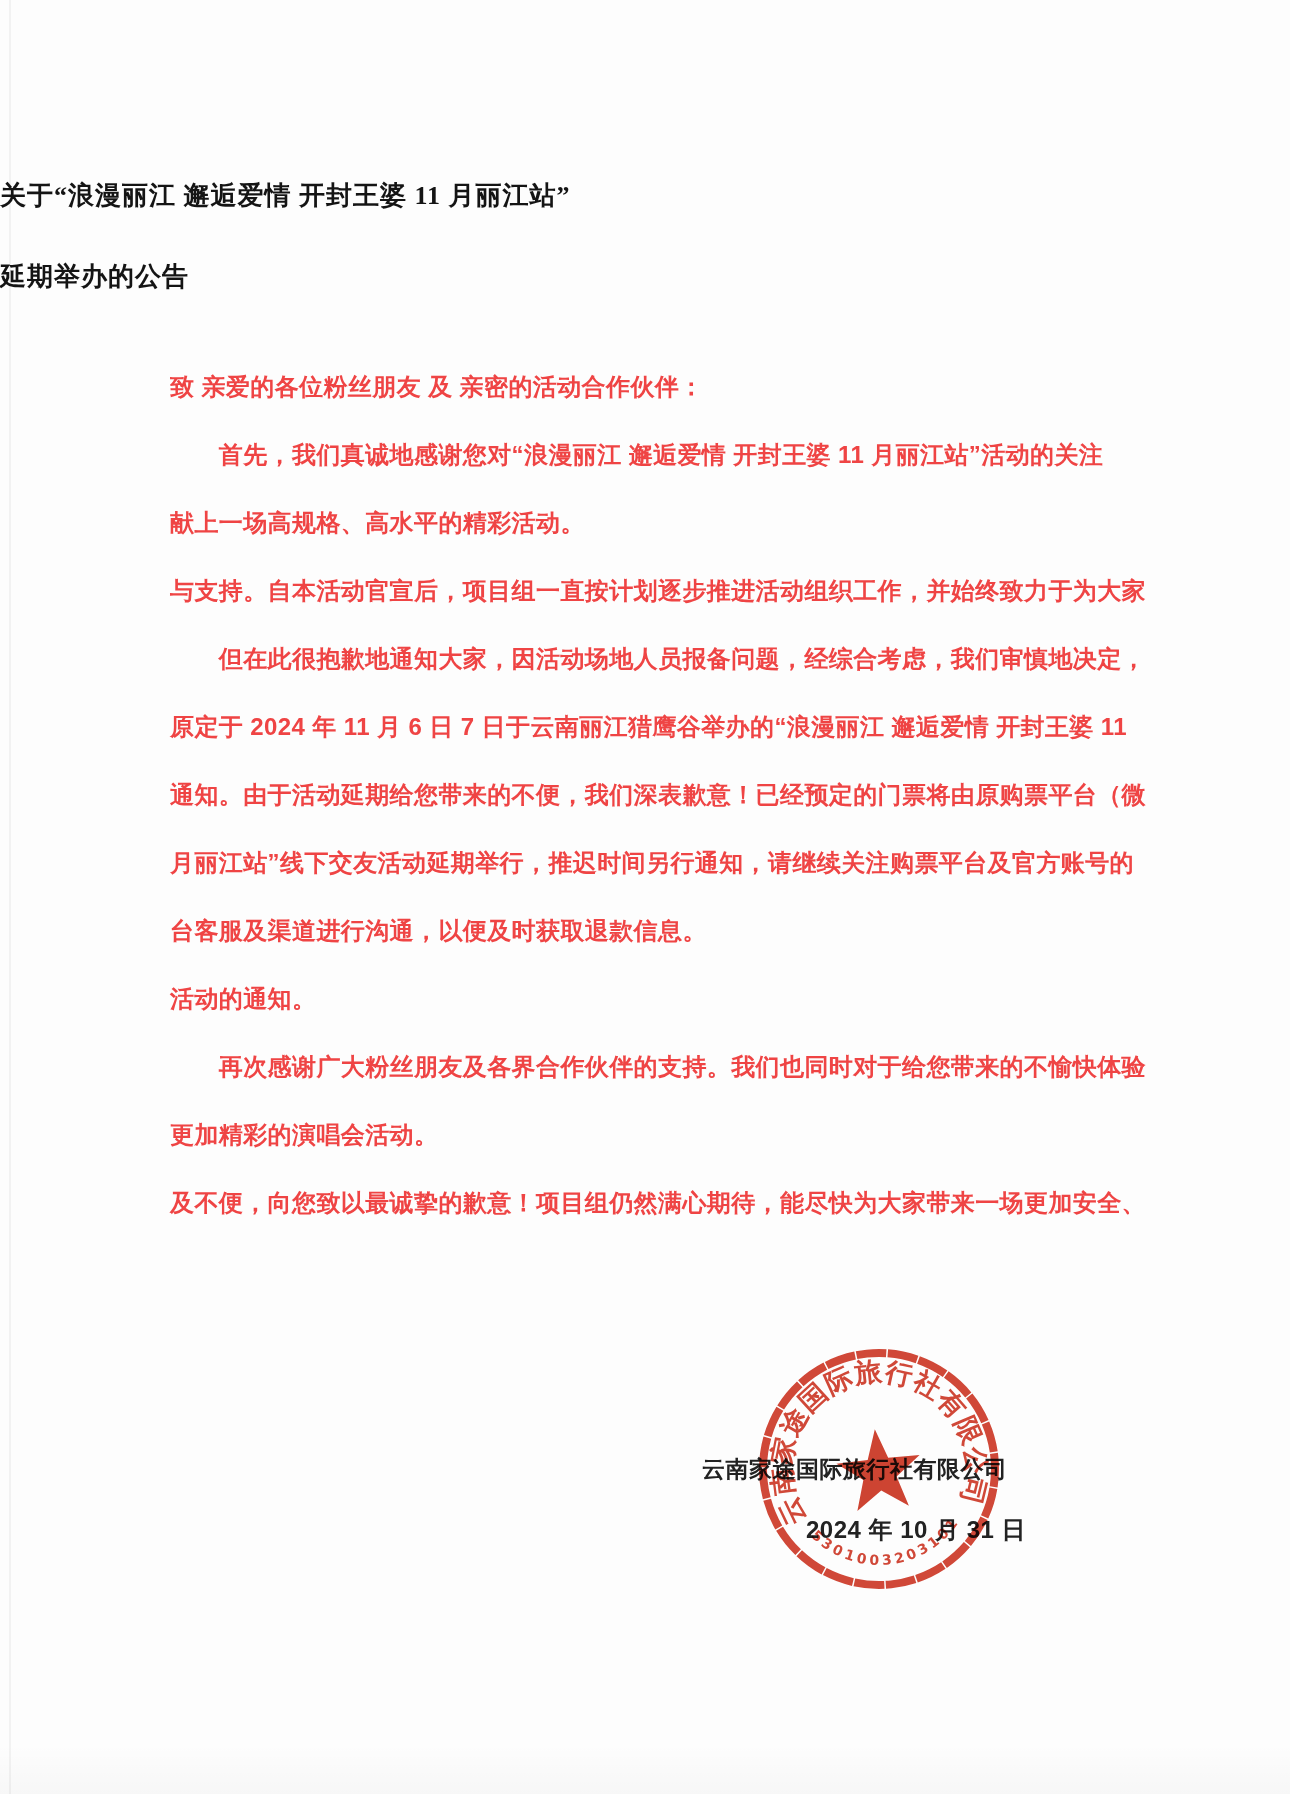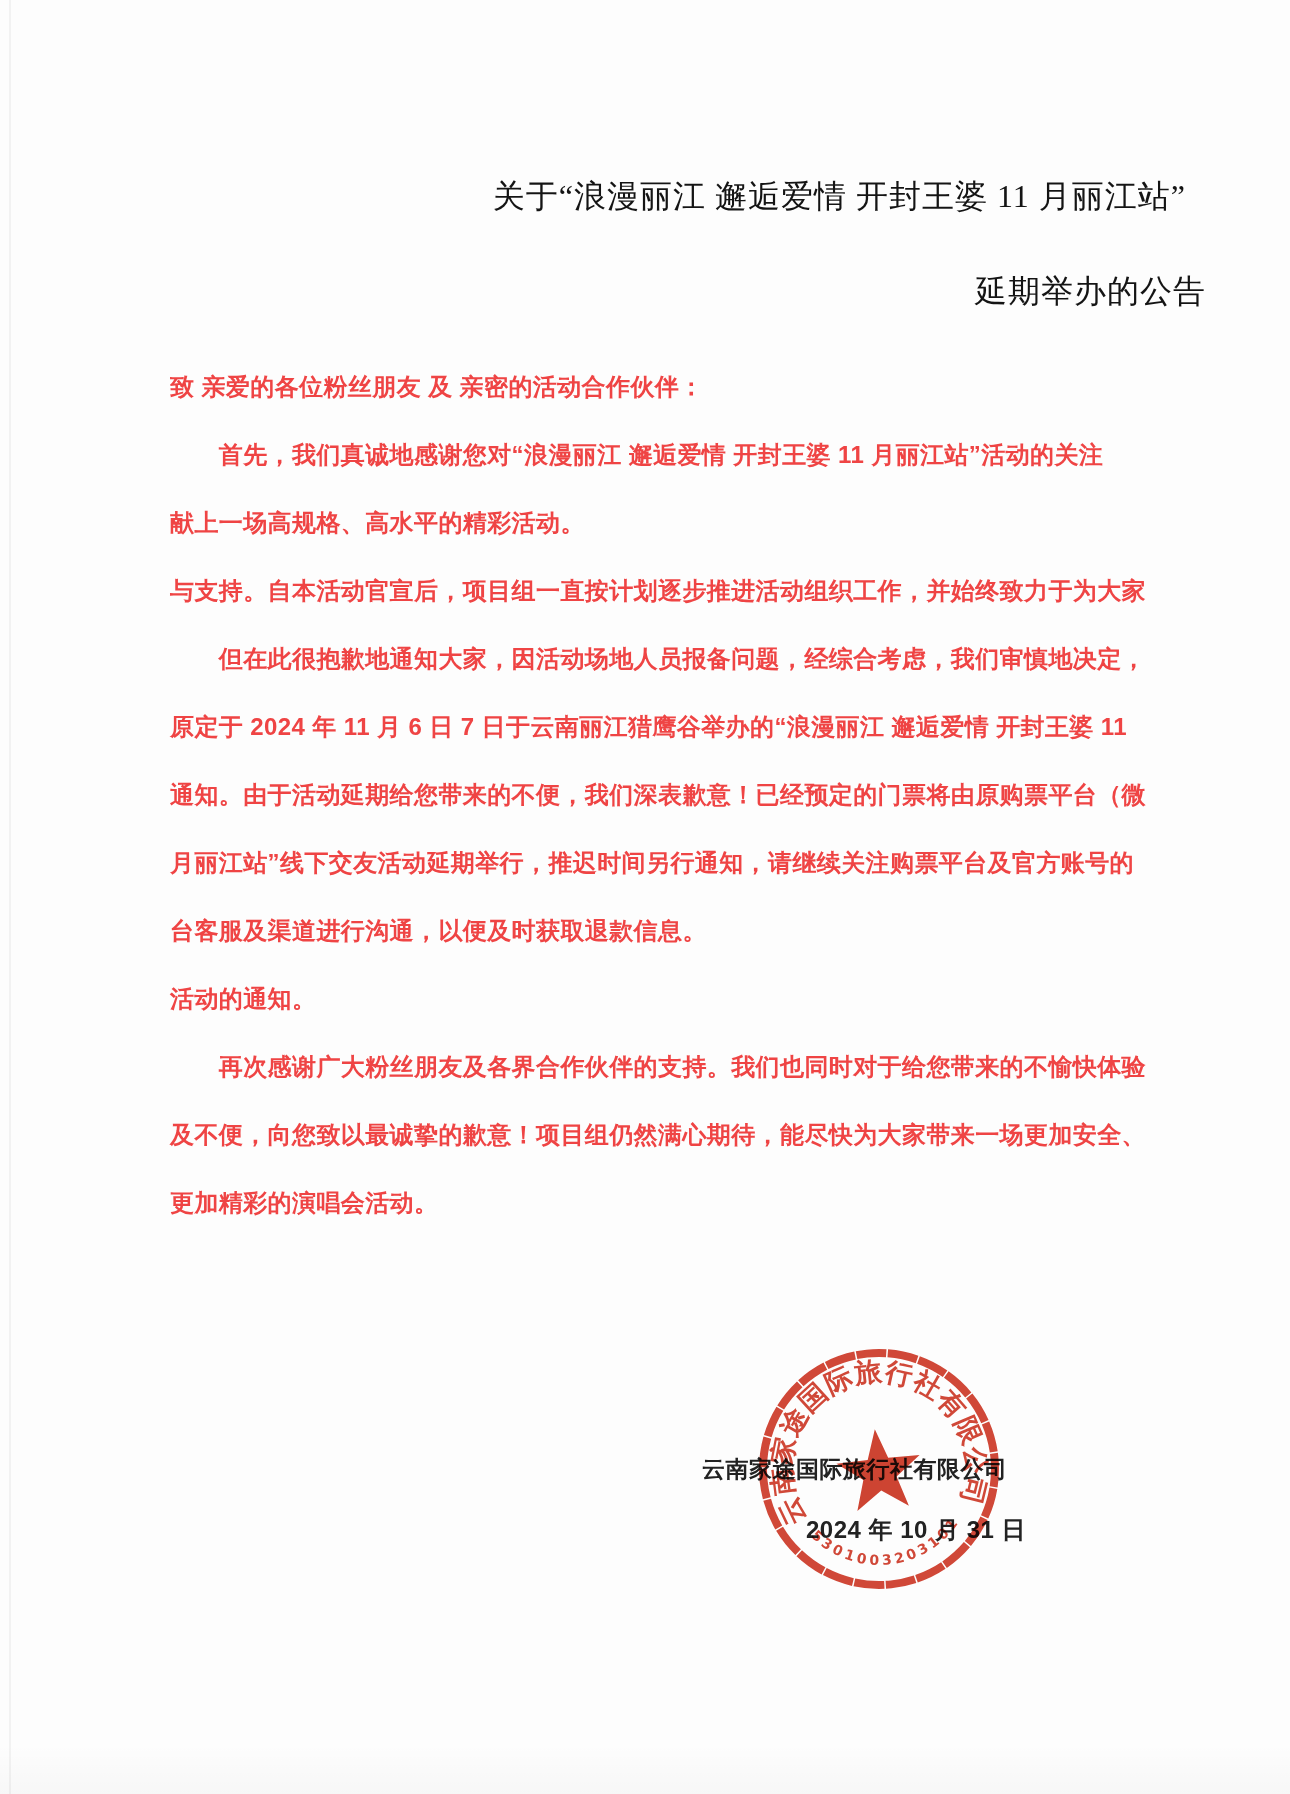--- a/index.html
+++ b/index.html
@@ -16,30 +16,30 @@
     content:"";position:absolute;left:9px;top:0;bottom:0;width:2px;
     background:#ececec;opacity:.7;
   }
   .page::after{
     content:"";position:absolute;left:0;right:0;bottom:0;height:50px;
     background:linear-gradient(to bottom, rgba(0,0,0,0), rgba(0,0,0,0.025));
   }
 
   .title{
     position:absolute;left:0;width:1186px;
-    text-align:right;
+    text-align:left;
     font-family:"Liberation Serif",serif;
-    font-weight:400;
-    font-size:32px;line-height:36px;
+    font-weight:700;
+    font-size:26px;line-height:36px;
     letter-spacing:1px;
     color:#141414;
     white-space:nowrap;
   }
   .title.line1{top:178px;}
-  .title.line2{top:273px;padding-left:20px;}
+  .title.line2{top:259px;}
 
   .body-block{
     position:absolute;left:170px;top:353px;width:980px;
   }
   .line{
     height:68px;line-height:68px;
     font-size:24px;
     font-weight:600;
     letter-spacing:0.4px;
     white-space:nowrap;
@@ -100,22 +100,22 @@
     <div class="line">　　首先，我们真诚地感谢您对“浪漫丽江 邂逅爱情 开封王婆 11 月丽江站”活动的关注</div>
     <div class="line">献上一场高规格、高水平的精彩活动。</div>
     <div class="line">与支持。自本活动官宣后，项目组一直按计划逐步推进活动组织工作，并始终致力于为大家</div>
     <div class="line">　　但在此很抱歉地通知大家，因活动场地人员报备问题，经综合考虑，我们审慎地决定，</div>
     <div class="line">原定于 2024 年 11 月 6 日 7 日于云南丽江猎鹰谷举办的“浪漫丽江 邂逅爱情 开封王婆 11</div>
     <div class="line">通知。由于活动延期给您带来的不便，我们深表歉意！已经预定的门票将由原购票平台（微</div>
     <div class="line">月丽江站”线下交友活动延期举行，推迟时间另行通知，请继续关注购票平台及官方账号的</div>
     <div class="line">台客服及渠道进行沟通，以便及时获取退款信息。</div>
     <div class="line">活动的通知。</div>
     <div class="line">　　再次感谢广大粉丝朋友及各界合作伙伴的支持。我们也同时对于给您带来的不愉快体验</div>
+    <div class="line">更加精彩的演唱会活动。</div>
     <div class="line">及不便，向您致以最诚挚的歉意！项目组仍然满心期待，能尽快为大家带来一场更加安全、</div>
-    <div class="line">更加精彩的演唱会活动。</div>
   </div>
 
   <div class="sig-company">云南家途国际旅行社有限公司</div>
   <div class="sig-date">2024 年 10 月 31 日</div>
 
   <svg class="stamp" viewBox="-131 -131 262 262" xmlns="http://www.w3.org/2000/svg">
     <circle class="ring" cx="0" cy="0" r="116"></circle>
     <path id="stamp-arc-top" d="M -79.7 37.2 A 88 88 0 1 1 79.7 37.2" fill="none"></path>
     <text class="arc-text">
       <textPath href="#stamp-arc-top" startOffset="50%" text-anchor="middle">云南家途国际旅行社有限公司</textPath>

